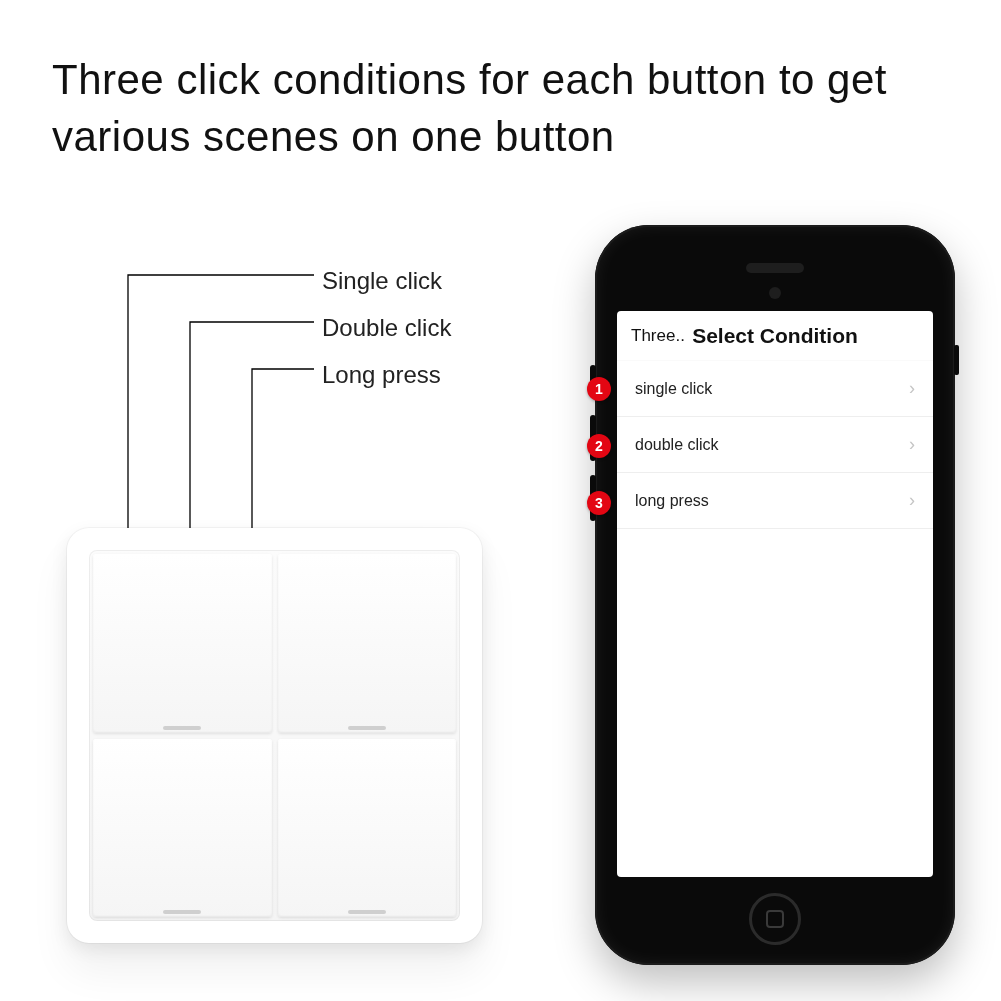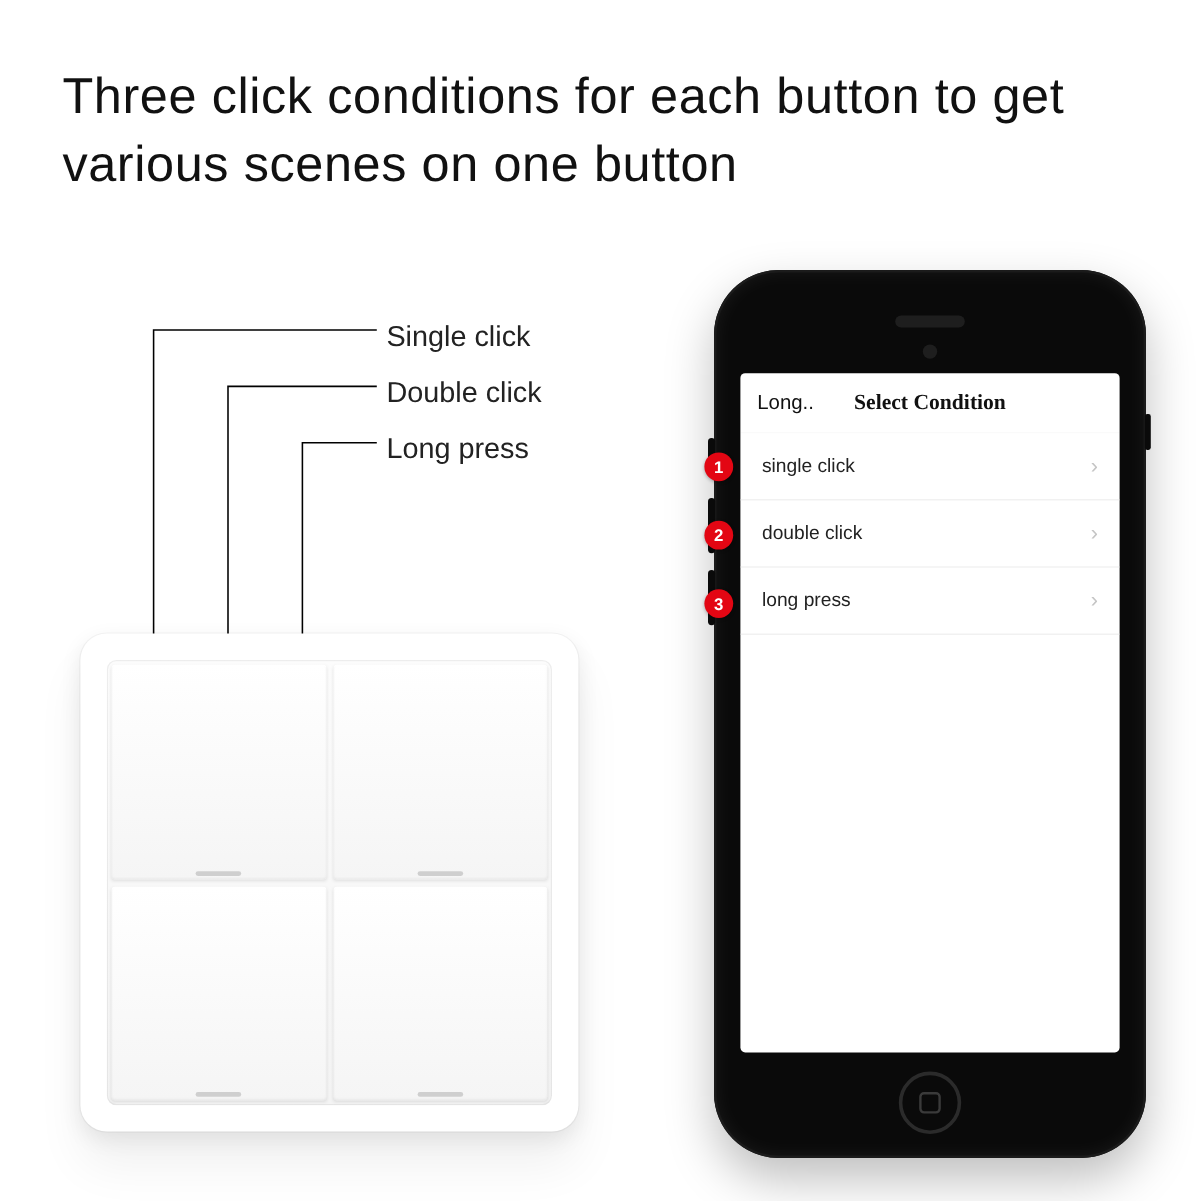--- a/index.html
+++ b/index.html
@@ -140,25 +140,24 @@
   }
   .navbar .cancel {
     font-size: 17px;
     color: #111;
     font-weight: 400;
   }
   .navbar .title {
     position: absolute;
     left: 0; right: 0;
     text-align: center;
-    font-size: 18px;
+    font-size: 21px;
     font-weight: 600;
     color: #111;
     pointer-events: none;
-    font-family: Liberation Serif, serif;
   }
   .list { }
   .row {
     height: 56px;
     display: flex;
     align-items: center;
     padding: 0 18px;
     border-bottom: 1px solid #eee;
     font-size: 16px;
     color: #222;
@@ -233,21 +232,21 @@
     <span class="pbtn vdn"></span>
     <span class="earpiece"></span>
     <span class="camdot"></span>
 
     <span class="tag" style="left:-8px; top:152px;">1</span>
     <span class="tag" style="left:-8px; top:209px;">2</span>
     <span class="tag" style="left:-8px; top:266px;">3</span>
 
     <div class="screen">
       <div class="navbar">
-        <span class="cancel">Long..</span>
+        <span class="cancel">Three..</span>
         <span class="title">Select Condition</span>
       </div>
       <div class="list">
         <div class="row">
           <span class="label">single click</span>
           <span class="chev">›</span>
         </div>
         <div class="row">
           <span class="label">double click</span>
           <span class="chev">›</span>

